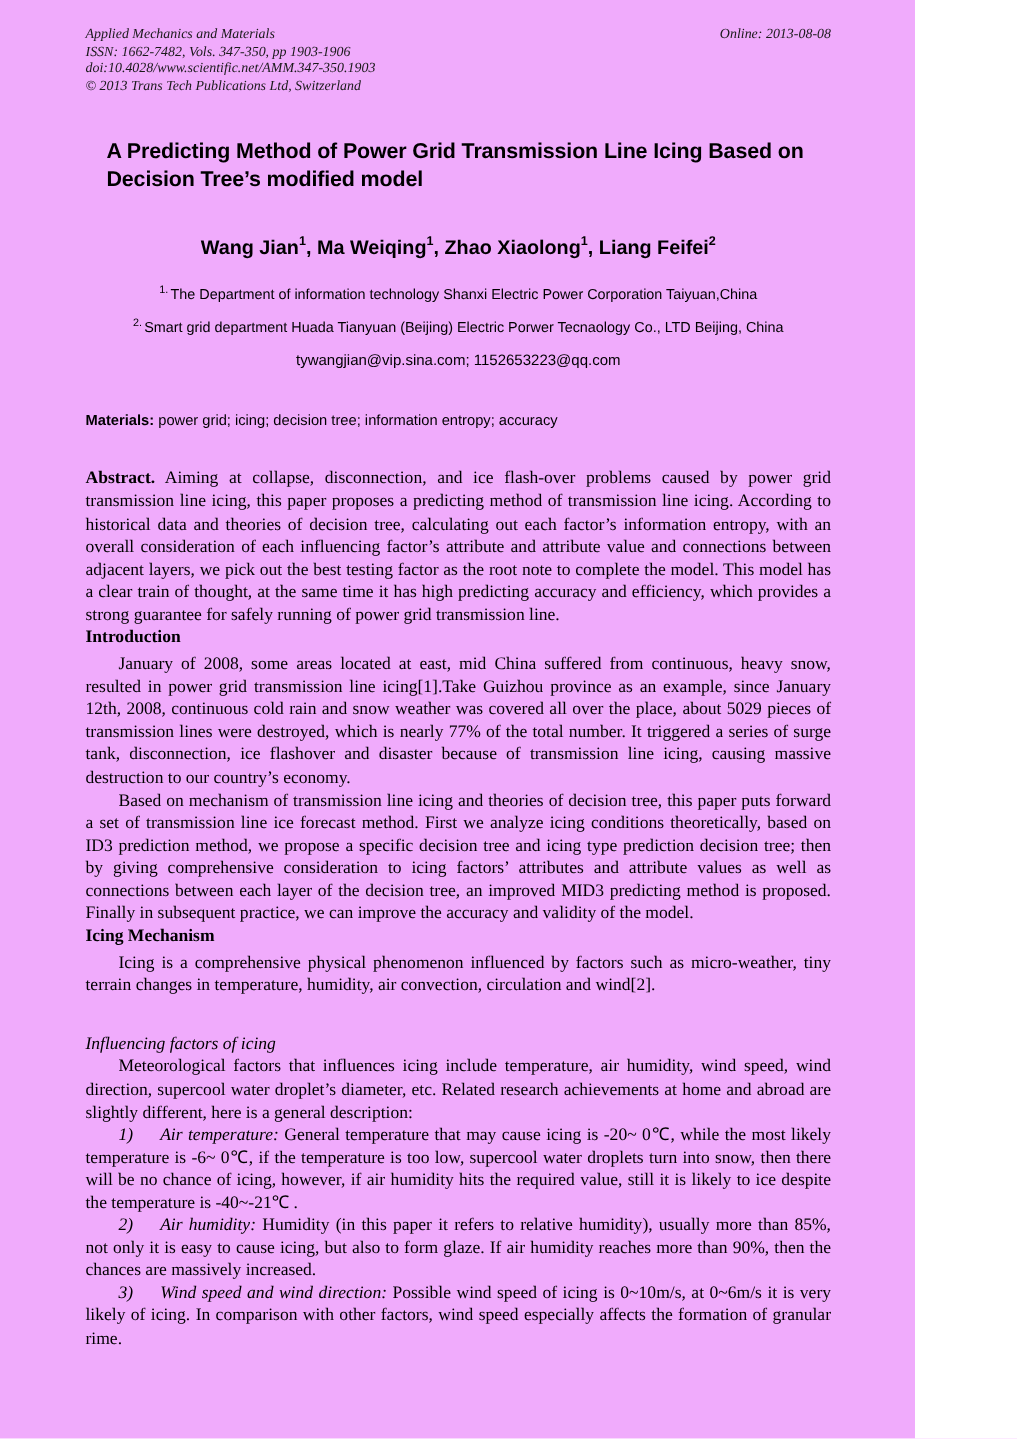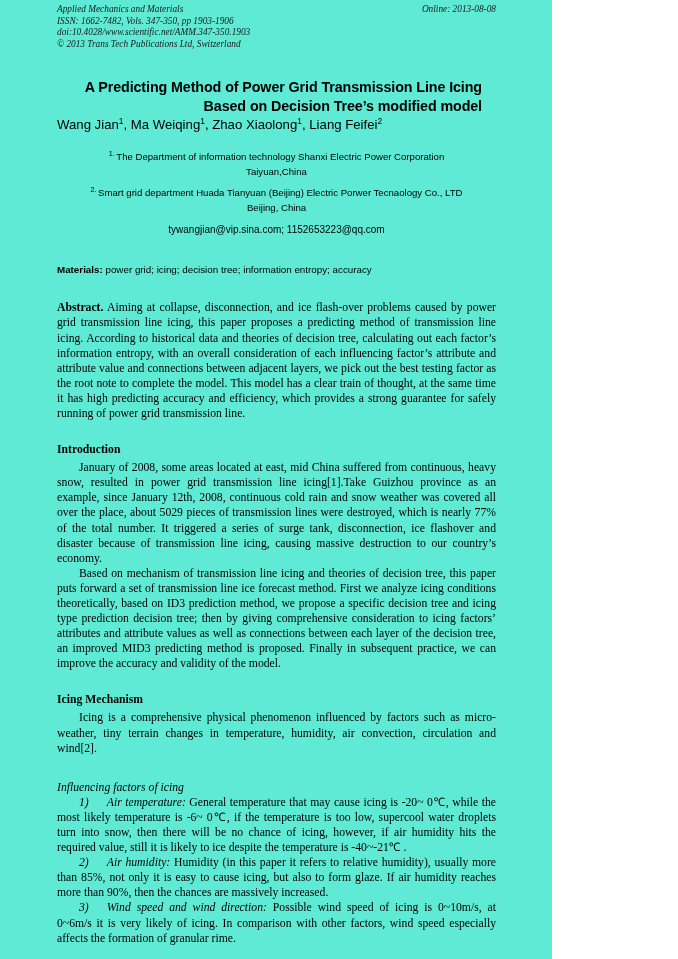--- a/index.html
+++ b/index.html
@@ -14,60 +14,62 @@
     position: relative;
     overflow: hidden;
     font-family: "Liberation Serif", serif;
     color: #000000;
     -webkit-font-smoothing: antialiased;
   }
 
   .page {
     position: absolute;
     left: 0; top: 0;
-    width: 552px;
+    width: 610px;
     height: 959px;
-    background: #5eead4;
+    background: #f0abfc;
     box-sizing: border-box;
-    padding: 4px 56px 0 57px;
+    padding: 18px 56px 0 57px;
   }
 
   
   .journal-header {
     font-family: "Liberation Serif", serif;
     font-style: italic;
     font-size: 9.3px;
     line-height: 11.6px;
     color: #1a1a1a;
   }
   .journal-header .row-top {
     display: flex;
     justify-content: space-between;
     align-items: baseline;
   }
   .journal-header .line { white-space: nowrap; }
 
   
   .title-block {
     margin-top: 28px;
-    text-align: right;
+    text-align: left;
     font-family: "Liberation Sans", sans-serif;
     font-weight: bold;
     font-size: 14.3px;
     line-height: 19px;
     letter-spacing: -0.1px;
     padding: 0 14px;
   }
 
   
   .authors {
-    margin-top: 0;
+    margin-top: 26px;
+    text-align: center;
     font-family: "Liberation Sans", sans-serif;
     font-size: 13.2px;
     line-height: 17px;
+    font-weight: bold;
   }
   .authors sup {
     font-size: 8.4px;
     vertical-align: super;
     line-height: 0;
   }
 
   
   .affiliations {
     margin-top: 17px;
@@ -112,21 +114,20 @@
     text-align: justify;
   }
   .abstract .ab-label { font-weight: bold; }
 
   
   .section-heading {
     font-family: "Liberation Serif", serif;
     font-weight: bold;
     font-size: 11.7px;
     line-height: 15px;
-    margin-top: 21px;
     margin-bottom: 3px;
   }
   .sub-heading-italic {
     font-family: "Liberation Serif", serif;
     font-style: italic;
     font-size: 11.7px;
     line-height: 15.1px;
     margin-top: 24px;
   }
   p.body-para {
@@ -193,20 +194,21 @@
     <span class="ab-label">Abstract.</span><span> Aiming at collapse, disconnection, and ice flash-over problems caused by power grid transmission line icing, this paper proposes a predicting method of transmission line icing. According to historical data and theories of decision tree, calculating out each factor’s information entropy, with an overall consideration of each influencing factor’s attribute and attribute value and connections between adjacent layers, we pick out the best testing factor as the root note to complete the model. This model has a clear train of thought, at the same time it has high predicting accuracy and efficiency, which provides a strong guarantee for safely running of power grid transmission line.</span>
   </div>
 
   <div class="section-heading">Introduction</div>
   <p class="body-para">January of 2008, some areas located at east, mid China suffered from continuous, heavy snow, resulted in power grid transmission line icing[1].Take Guizhou province as an example, since January 12th, 2008, continuous cold rain and snow weather was covered all over the place, about 5029 pieces of transmission lines were destroyed, which is nearly 77% of the total number. It triggered a series of surge tank, disconnection, ice flashover and disaster because of transmission line icing, causing massive destruction to our country’s economy.</p>
   <p class="body-para">Based on mechanism of transmission line icing and theories of decision tree, this paper puts forward a set of transmission line ice forecast method. First we analyze icing conditions theoretically, based on ID3 prediction method, we propose a specific decision tree and icing type prediction decision tree; then by giving comprehensive consideration to icing factors’ attributes and attribute values as well as connections between each layer of the decision tree, an improved MID3 predicting method is proposed. Finally in subsequent practice, we can improve the accuracy and validity of the model.</p>
 
   <div class="section-heading">Icing Mechanism</div>
   <p class="body-para">Icing is a comprehensive physical phenomenon influenced by factors such as micro-weather, tiny terrain changes in temperature, humidity, air convection, circulation and wind[2].</p>
   <div class="sub-heading-italic">Influencing factors of icing</div>
+  <p class="body-para">Meteorological factors that influences icing include temperature, air humidity, wind speed, wind direction, supercool water droplet’s diameter, etc. Related research achievements at home and abroad are slightly different, here is a general description:</p>
 
   <p class="numbered-item">
     <span class="num">1)</span><span class="term">Air temperature:</span><span> General temperature that may cause icing is -20~ 0℃, while the most likely temperature is -6~ 0℃, if the temperature is too low, supercool water droplets turn into snow, then there will be no chance of icing, however, if air humidity hits the required value, still it is likely to ice despite the temperature is -40~-21℃ .</span>
   </p>
   <p class="numbered-item">
     <span class="num">2)</span><span class="term">Air humidity:</span><span> Humidity (in this paper it refers to relative humidity), usually more than 85%, not only it is easy to cause icing, but also to form glaze. If air humidity reaches more than 90%, then the chances are massively increased.</span>
   </p>
   <p class="numbered-item">
     <span class="num">3)</span><span class="term">Wind speed and wind direction:</span><span> Possible wind speed of icing is 0~10m/s, at 0~6m/s it is very likely of icing. In comparison with other factors, wind speed especially affects the formation of granular rime.</span>
   </p>

